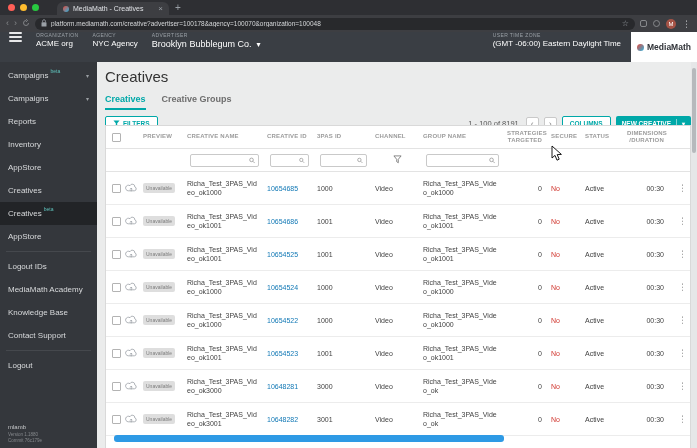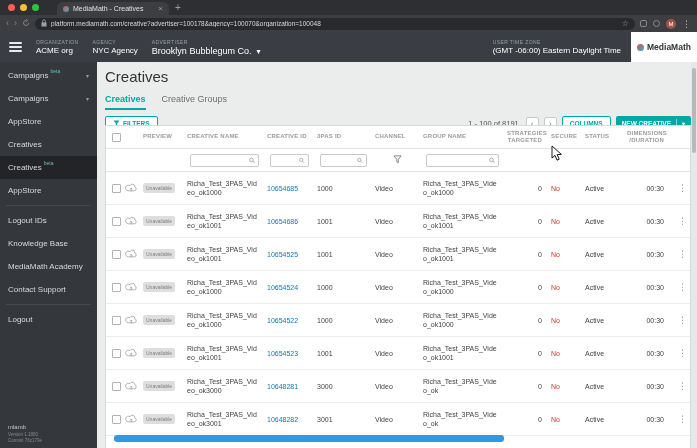--- a/index.html
+++ b/index.html
@@ -26,21 +26,21 @@
   .star { color:#9aa0a6; font-size:8px; }
   .chrome-right { display:flex; align-items:center; gap:6px; }
   .mini-ic { width:7px; height:7px; border:1px solid #87898c; border-radius:2px; }
   .mini-ic.round { border-radius:50%; }
   .avatar { width:10px; height:10px; border-radius:50%; background:#a55346; color:#fff; font-size:6px;
             display:flex; align-items:center; justify-content:center; }
   .kebab-b { color:#c5c7ca; font-size:9px; }
 
   
   .app-header { position:absolute; top:32px; left:0; right:0; height:30px; background:#3a3e44;
-                display:flex; align-items:center; }
+                display:flex; }
   .hamburger { width:13px; margin-left:9px; display:flex; flex-direction:column; gap:2px; }
   .hamburger span { height:2px; background:#e8e9ea; border-radius:1px; }
   .hgroup { margin-left:14px; }
   .hlabel { font-size:5px; color:#9aa0a6; letter-spacing:.4px; }
   .hvalue { font-size:8px; color:#fff; margin-top:1px; white-space:nowrap; }
   .hvalue.big { font-size:9px; }
   .adv-caret { color:#fff; font-size:8px; margin-left:5px; }
   .tz { margin-left:auto; margin-right:10px; }
   .brand-box { width:66px; height:30px; background:#fff; display:flex; align-items:center; justify-content:center; gap:3px; }
   .brand-dot { width:7px; height:7px; border-radius:50%; background:linear-gradient(135deg,#e74a3b,#2bb3e0); }
@@ -54,21 +54,21 @@
   .chev { margin-left:auto; font-size:6px; color:#9a9ea3; }
   .sdiv { height:1px; background:#45484d; margin:3px 6px; }
   .side-footer { position:absolute; left:8px; bottom:3px; }
   .uname { font-size:6px; color:#c7c9cb; margin-bottom:2px; }
   .vline { font-size:4.5px; color:#85888c; line-height:1.5; }
 
   
   .main { position:absolute; left:97px; top:62px; right:0; bottom:0; background:#ebecec; overflow:hidden; }
   .page-title { font-size:15px; color:#333; font-weight:500; margin:6px 0 0 8px; }
   .tabs { display:flex; gap:16px; margin:9px 0 0 8px; }
-  .tab { font-size:9px; color:#6e6e6e; padding-bottom:4px; cursor:pointer; }
+  .tab { font-size:9px; color:#6e6e6e; padding-bottom:4px; cursor:pointer;font-weight:bold; }
   .tab.active { color:#00a8a8; border-bottom:2px solid #00a8a8; font-weight:bold; }
   .toolbar { display:flex; align-items:center; margin:6px 6px 0 8px; gap:5px; }
   .btn-outline { display:flex; align-items:center; gap:3px; background:#fff; border:1px solid #00a8a8;
                  color:#00a8a8; font-size:6.5px; font-weight:bold; padding:3px 7px; border-radius:2px; cursor:pointer; }
   .spacer { flex:1; }
   .pag-text { font-size:7.5px; color:#555; margin-right:2px; }
   .pg-btn { width:13px; height:13px; border:1px solid #c9c9c9; background:#fff; color:#888; font-size:9px;
             display:flex; align-items:center; justify-content:center; border-radius:2px; cursor:pointer; }
   .btn-teal { display:flex; align-items:center; background:#00a8a8; color:#fff; font-size:6.5px; font-weight:bold;
               padding:3px 6px; border-radius:2px; cursor:pointer; }
@@ -181,41 +181,47 @@
   <div class="side-item">
     <span>Campaigns</span>
       <span class="beta">beta</span>
     <span class="chev">▾</span>
   </div>
   <div class="side-item">
     <span>Campaigns</span>
     <span class="chev">▾</span>
   </div>
   <div class="side-item">
+      <span>Reports</span>
+    </div>
+  <div class="side-item">
+      <span>Inventory</span>
+    </div>
+  <div class="side-item">
       <span>AppStore</span>
     </div>
   <div class="side-item">
       <span>Creatives</span>
     </div>
   <div class="side-item active">
     <span>Creatives</span>
       <span class="beta">beta</span>
   </div>
   <div class="side-item">
       <span>AppStore</span>
     </div>
   <div class="sdiv"></div>
   <div class="side-item">
       <span>Logout IDs</span>
     </div>
   <div class="side-item">
+      <span>MediaMath Academy</span>
+    </div>
+  <div class="side-item">
       <span>Knowledge Base</span>
-    </div>
-  <div class="side-item">
-      <span>MediaMath Academy</span>
     </div>
   <div class="side-item">
       <span>Contact Support</span>
     </div>
   <div class="sdiv"></div>
   <div class="side-item">
       <span>Logout</span>
     </div>
   <div class="side-footer">
     <div class="uname">mlamb</div>

